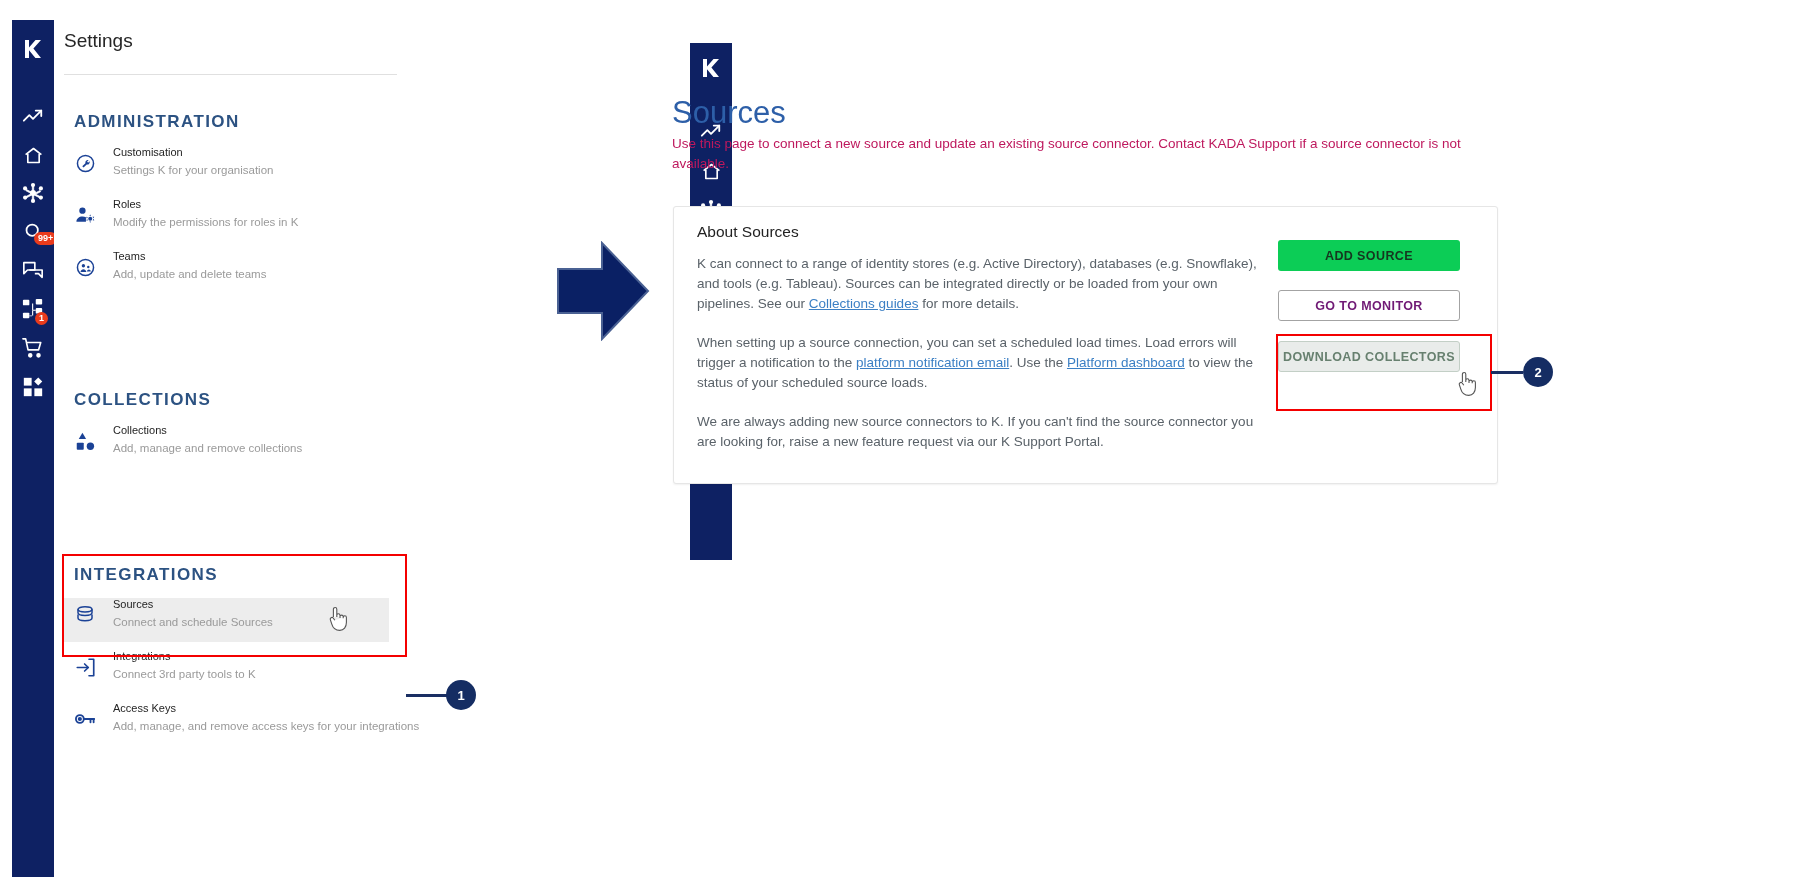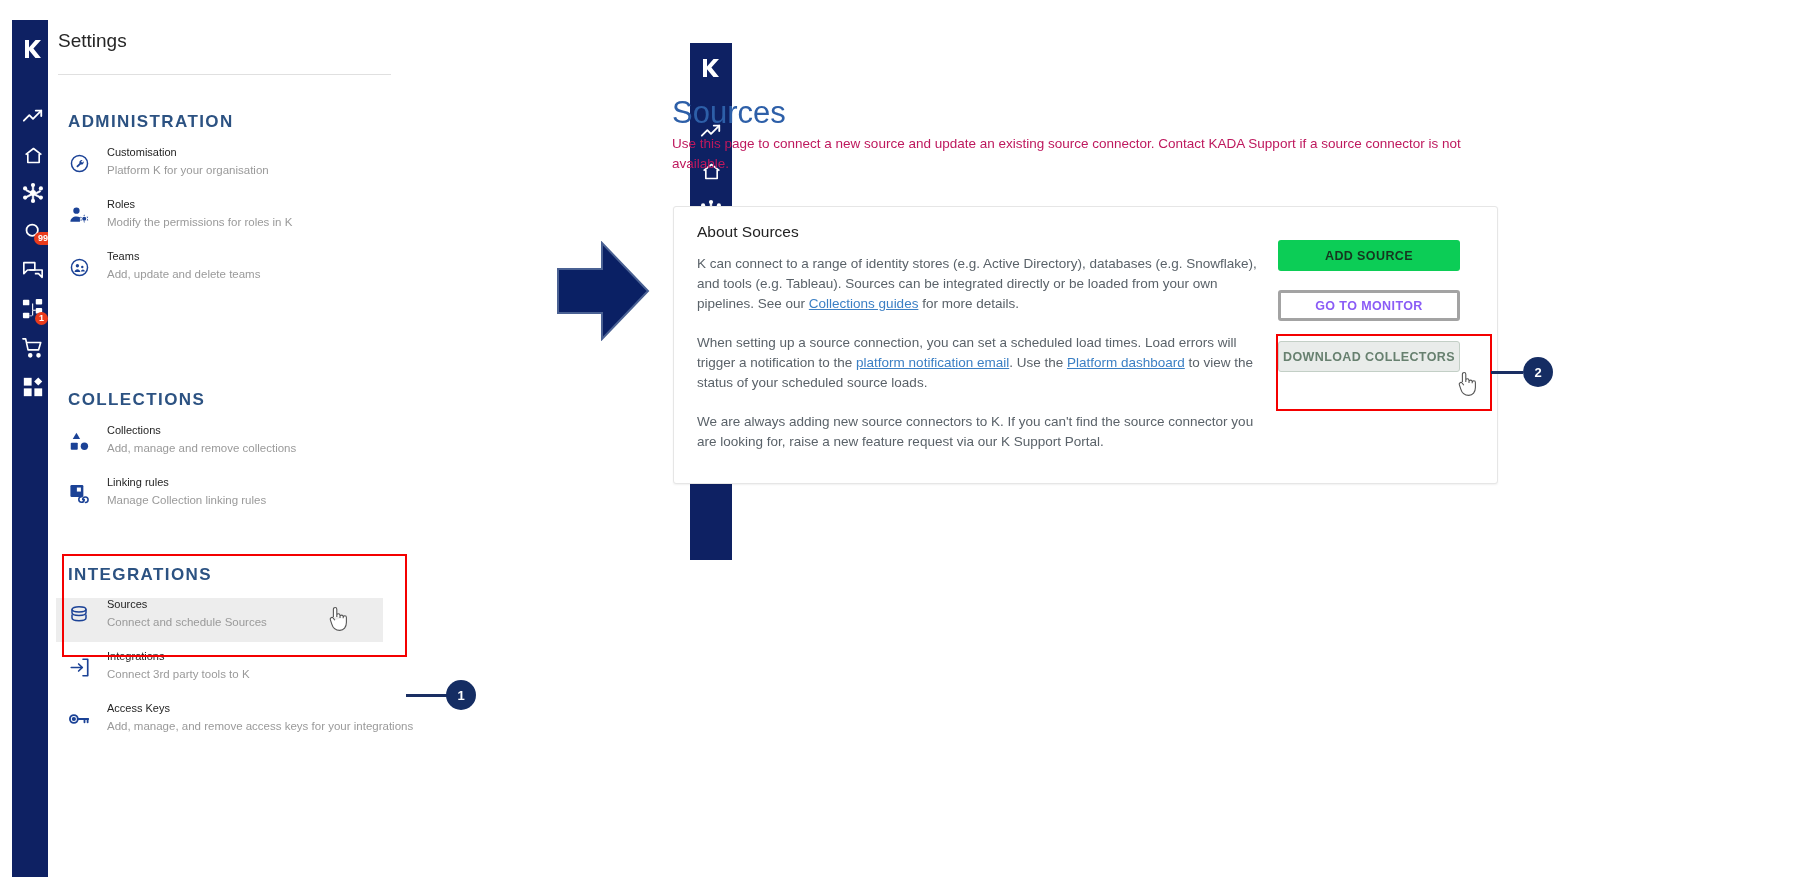--- a/index.html
+++ b/index.html
@@ -41,21 +41,21 @@
     font-weight: bold;
     line-height: 1;
     padding: 2px 4px;
     letter-spacing: 0px;
     white-space: nowrap;
   }
 
   
   #left-panel {
     position: absolute;
-    left: 48px; top: 0;
+    left: 54px; top: 0;
     width: 636px; height: 877px;
     background: #fff;
   }
   #settings-title {
     position: absolute;
     left: 10px; top: 30px;
     font-size: 19px;
     color: #262626;
   }
   #settings-divider {
@@ -171,22 +171,22 @@
   }
   #btn-add-source {
     top: 33px;
     background: #0ccd56;
     color: #15361f;
     border: none;
   }
   #btn-go-monitor {
     top: 83px;
     background: #fff;
-    color: #8b5cf6;
-    border: 3px solid #a3a3a3;
+    color: #701a75;
+    border: 1px solid #a3a3a3;
   }
   #btn-download-collectors {
     top: 134px;
     background: #e9ecea;
     color: #67806f;
     border: 1px solid #c3cfc6;
   }
 
   
   .red-box {
@@ -309,21 +309,21 @@
     <div class="sec-head" style="top:112px;">ADMINISTRATION</div>
 
     <div class="menu-item" style="top:146px;">
       <span class="menu-icon">
         <svg width="21" height="21" viewBox="0 0 24 24" fill="none" stroke="#1b4296" stroke-width="1.7">
             <circle cx="12" cy="12" r="9.2"></circle>
             <path d="M15.6 8.4a2.7 2.7 0 0 0-3.7 3.2l-3.6 3.6 1.5 1.5 3.6-3.6a2.7 2.7 0 0 0 3.2-3.7l-1.6 1.6-1.2-1.2z" fill="#1b4296" stroke="none"></path>
           </svg>
       </span>
       <span class="menu-title">Customisation</span>
-      <span class="menu-sub">Platform K for your organisation</span>
+      <span class="menu-sub">Settings K for your organisation</span>
     </div>
 
     <div class="menu-item" style="top:198px;">
       <span class="menu-icon">
         <svg width="21" height="21" viewBox="0 0 24 24" fill="#1b4296">
             <circle cx="8.5" cy="6.5" r="3.6"></circle>
             <path d="M1.6 19c0-3.8 3.1-6 6.9-6 1.5 0 2.9.35 4 .95V19z"></path>
             <circle cx="17.4" cy="15.6" r="2.3"></circle>
             <path d="M17.4 10.8l1 1.6h-2zM17.4 20.4l-1-1.6h2zM12.8 13.4l1.8.5-1 1.7zM22 17.8l-1.8-.5 1-1.7zM12.8 17.8l1-1.7 1 1.7zM22 13.4l-1 1.7-1-1.7z"></path>
           </svg>
@@ -354,31 +354,20 @@
         <svg width="21" height="21" viewBox="0 0 24 24" fill="#1b4296">
             <path d="M8.5 2l4.2 7.2H4.3z"></path>
             <rect x="2" y="13.4" width="8" height="8" rx="1"></rect>
             <circle cx="17.6" cy="17.4" r="4.2"></circle>
           </svg>
       </span>
       <span class="menu-title">Collections</span>
       <span class="menu-sub">Add, manage and remove collections</span>
     </div>
 
-    <div class="menu-item" style="top:476px;">
-      <span class="menu-icon">
-        <svg width="21" height="21" viewBox="0 0 24 24" fill="none" stroke="#1b4296" stroke-width="1.8">
-            <rect x="1.6" y="2.4" width="14.8" height="13.6" rx="1.4" fill="#1b4296" stroke="none"></rect>
-            <rect x="9" y="5.2" width="4.6" height="4.6" fill="#fff" stroke="none"></rect>
-            <path d="M14.2 15.8a3.1 3.1 0 1 0 3.2 3.2M18.8 22.2a3.1 3.1 0 1 0-3.2-3.2" stroke-linecap="round"></path>
-          </svg>
-      </span>
-      <span class="menu-title">Linking rules</span>
-      <span class="menu-sub">Manage Collection linking rules</span>
-    </div>
 
     <div class="sec-head" style="top:565px;">INTEGRATIONS</div>
 
     <div class="menu-item active" style="top:598px;">
       <span class="menu-icon">
         <svg width="20" height="20" viewBox="0 0 24 24" fill="none" stroke="#1b4296" stroke-width="1.8">
             <ellipse cx="12" cy="5.2" rx="8.4" ry="3.2"></ellipse>
             <path d="M3.6 5.2v4.2c0 1.8 3.8 3.2 8.4 3.2s8.4-1.4 8.4-3.2V5.2"></path>
             <path d="M3.6 11.4v4.2c0 1.8 3.8 3.2 8.4 3.2s8.4-1.4 8.4-3.2v-4.2"></path>
           </svg>

